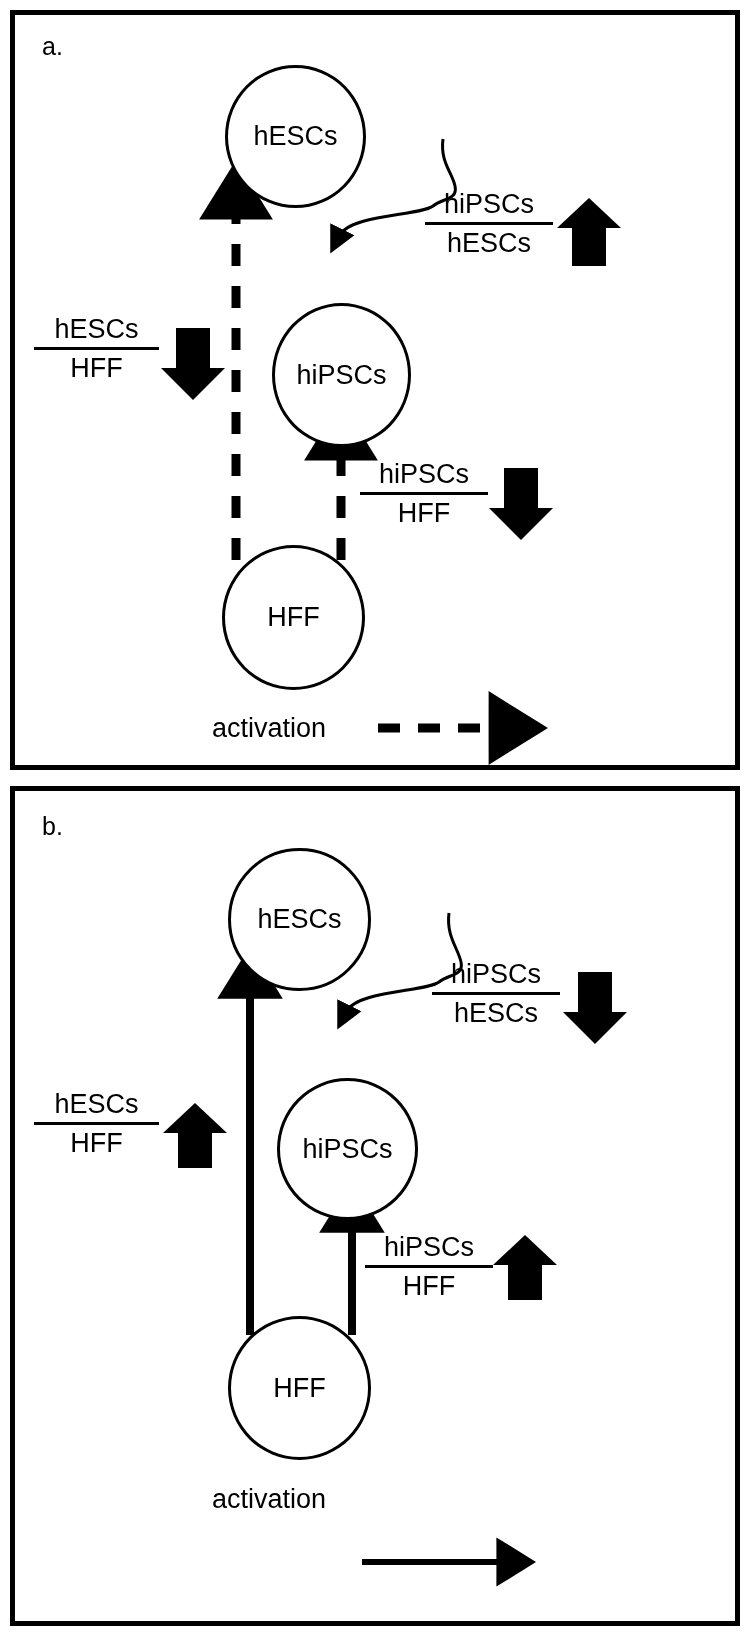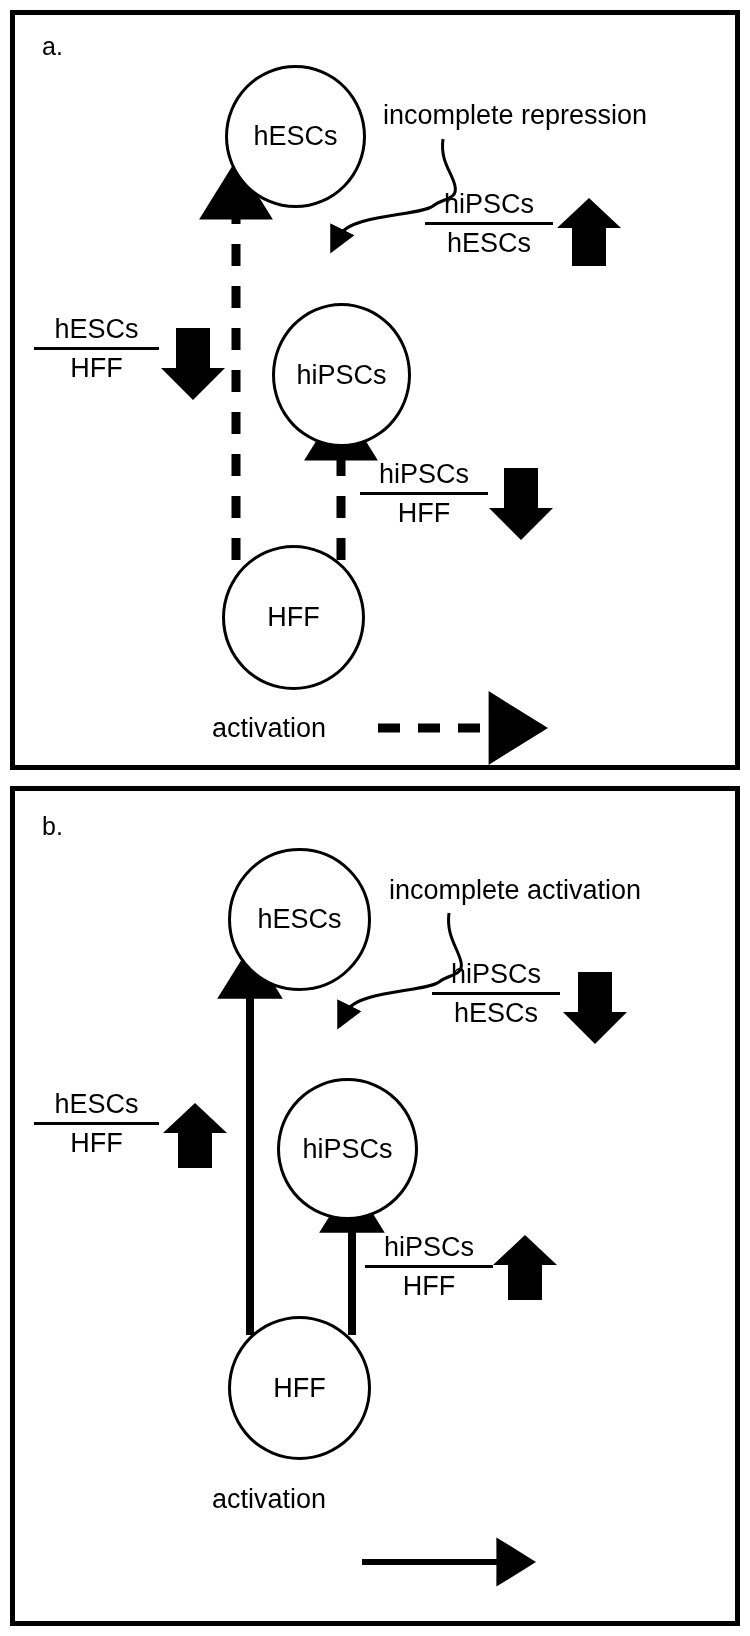--- a/index.html
+++ b/index.html
@@ -118,21 +118,20 @@
   </div>
 
   <div class="cell-node" style="left:272px; top:303px; width:139px; height:144px;">
     <span>hiPSCs</span>
   </div>
 
   <div class="cell-node" style="left:222px; top:545px; width:143px; height:145px;">
     <span>HFF</span>
   </div>
 
-  <div class="annot" style="left:383px; top:100px;">incomplete repression</div>
 
   <div class="frac" style="left:34px; top:315px; width:125px;">
     <div class="num">hESCs</div>
     <div class="bar"></div>
     <div class="den">HFF</div>
   </div>
 
   <div class="frac" style="left:425px; top:190px; width:128px;">
     <div class="num">hiPSCs</div>
     <div class="bar"></div>
@@ -156,21 +155,20 @@
   </div>
 
   <div class="cell-node" style="left:277px; top:1078px; width:141px; height:142px;">
     <span>hiPSCs</span>
   </div>
 
   <div class="cell-node" style="left:228px; top:1316px; width:143px; height:144px;">
     <span>HFF</span>
   </div>
 
-  <div class="annot" style="left:389px; top:875px;">incomplete activation</div>
 
   <div class="frac" style="left:34px; top:1090px; width:125px;">
     <div class="num">hESCs</div>
     <div class="bar"></div>
     <div class="den">HFF</div>
   </div>
 
   <div class="frac" style="left:432px; top:960px; width:128px;">
     <div class="num">hiPSCs</div>
     <div class="bar"></div>

